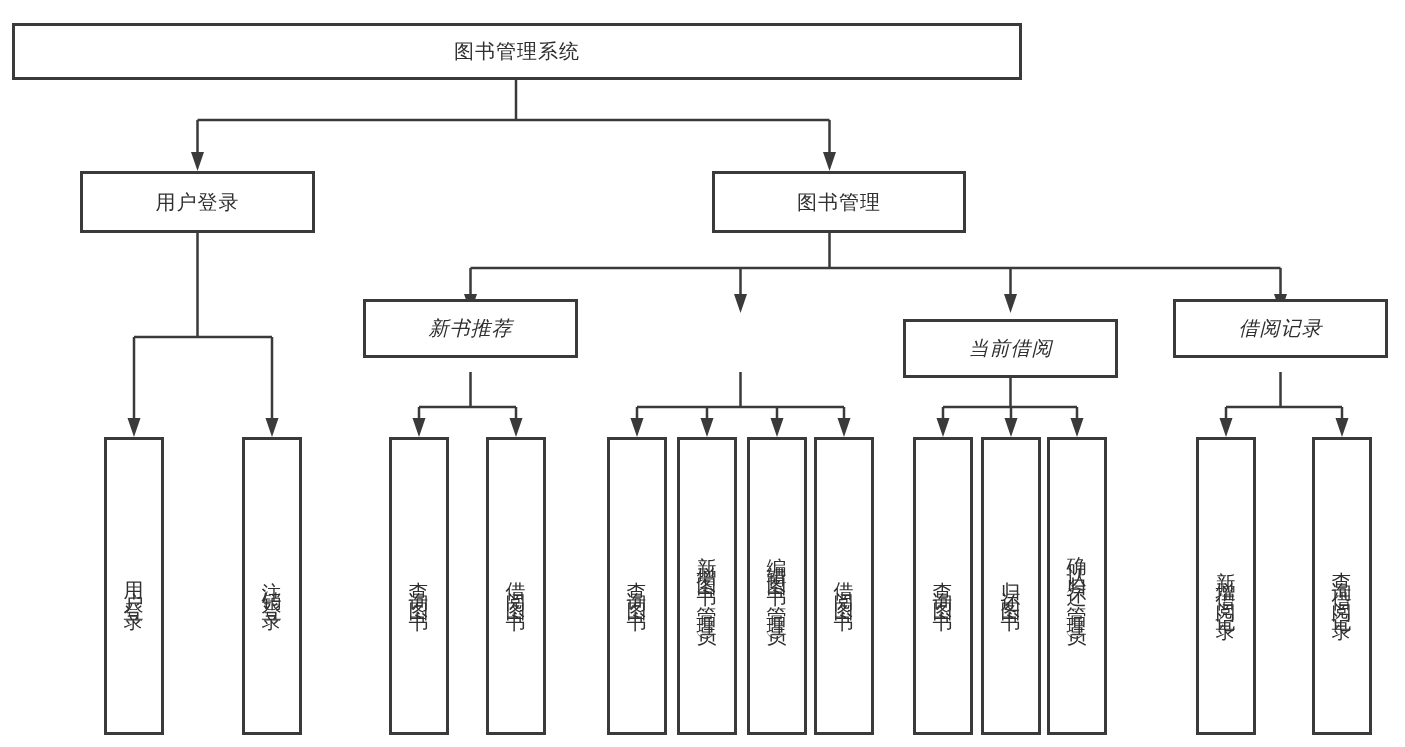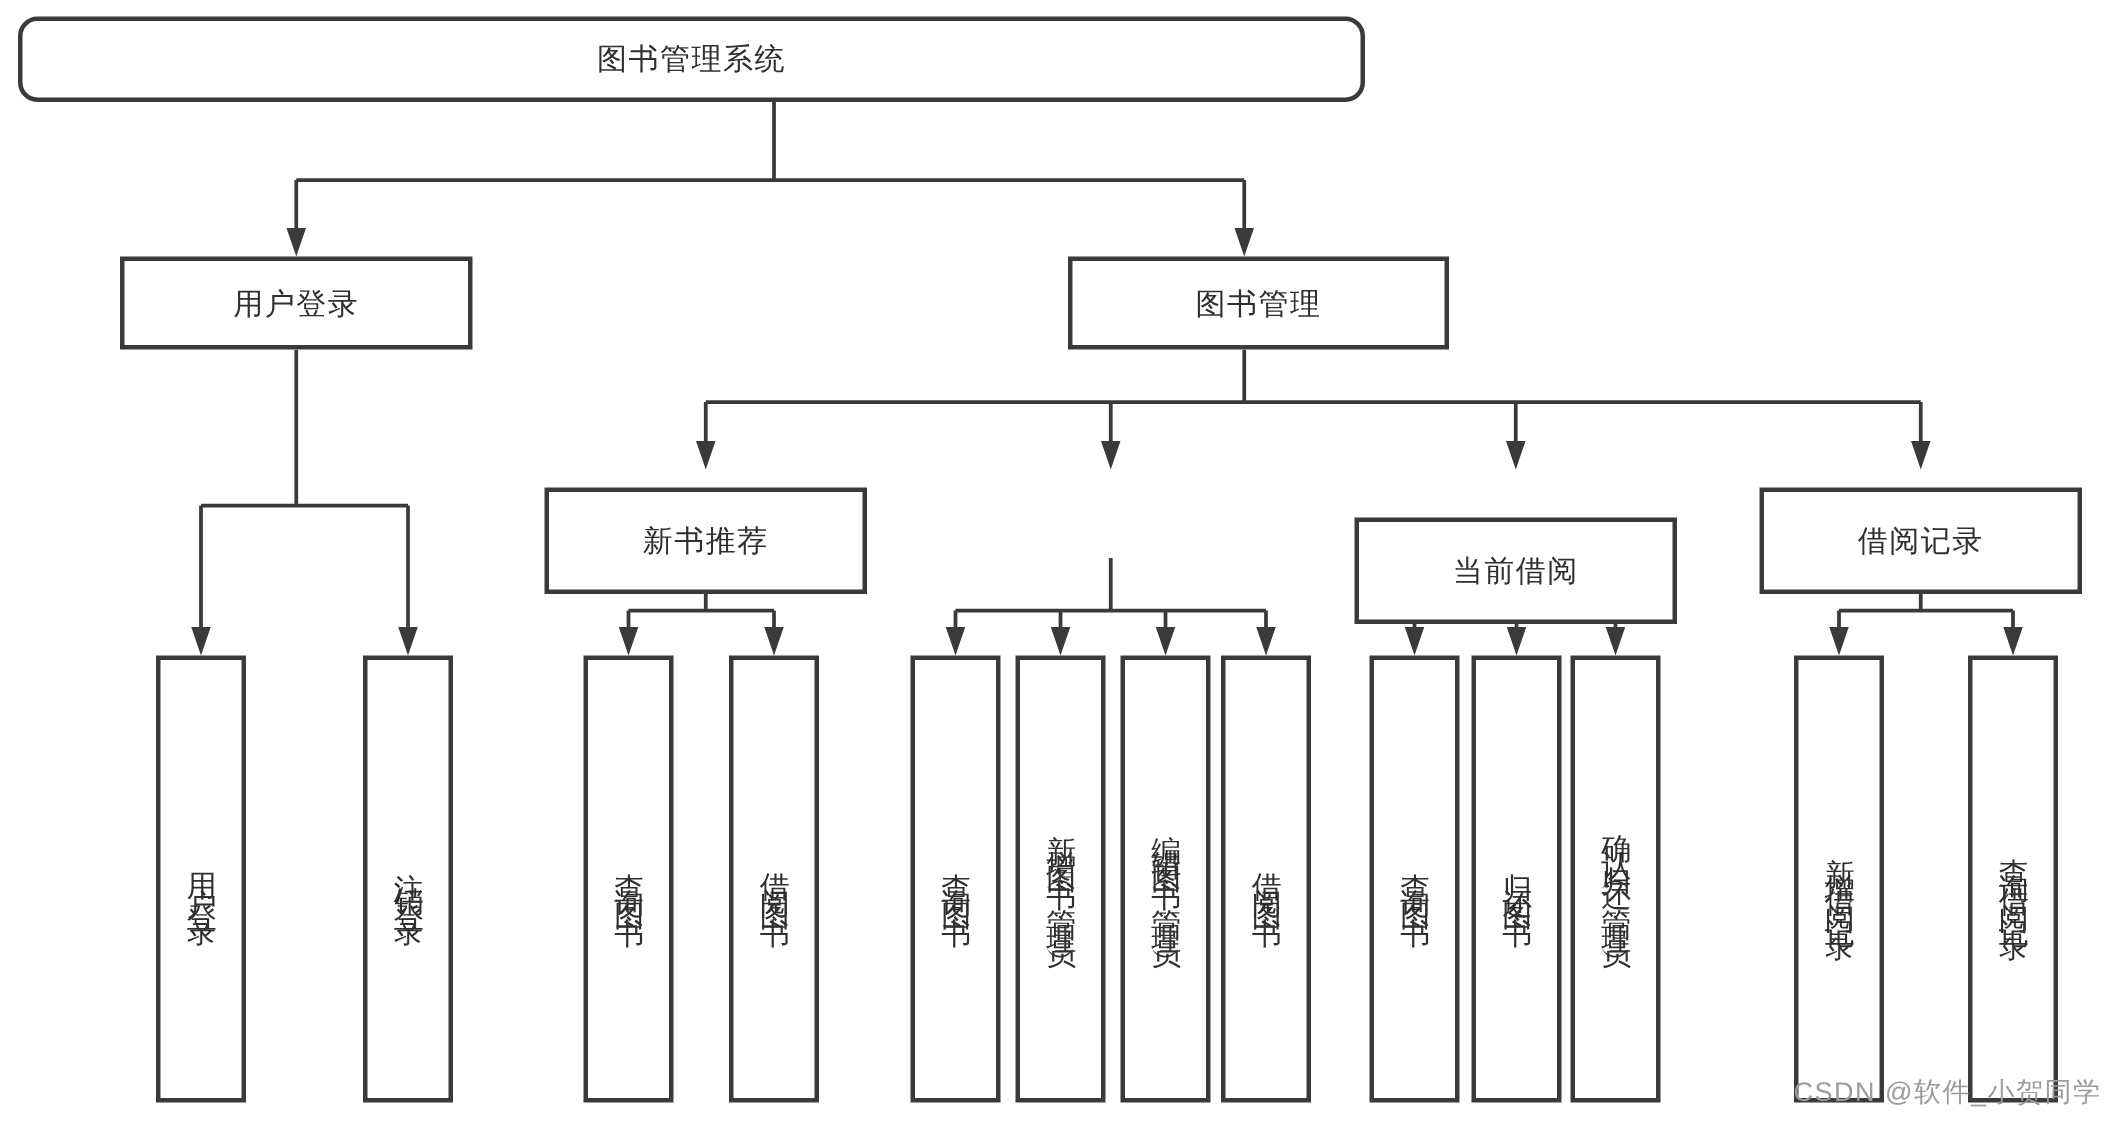--- a/index.html
+++ b/index.html
@@ -40,24 +40,24 @@
   }
   .vlabel {
     writing-mode: vertical-rl;
     text-orientation: mixed;
     font-size: 20px;
     line-height: 1;
     letter-spacing: 10px;
     white-space: nowrap;
   }
   
-  .n-root          { left: 12px;   top: 11px;  width: 898px; height: 57px; border-radius: 13px; }
+  .n-root          { left: 12px;   top: 23px;  width: 1010px; height: 57px; }
   .n-user-login    { left: 80px;   top: 171px; width: 235px;  height: 62px; }
   .n-book-mgmt     { left: 712px;  top: 171px; width: 254px;  height: 62px; }
-  .n-l3            { top: 325px;   width: 215px; height: 71px; }
+  .n-l3            { top: 299px;   width: 215px; height: 59px; font-style: italic; }
   .n-new-book-rec  { left: 363px; }
   .n-book-borrow   { left: 633px; }
   .n-cur-borrow    { left: 903px; margin-top: 20px; }
   .n-borrow-rec    { left: 1173px; }
   .leaf            { top: 437px;  width: 60px; height: 298px; }
   .lf1  { left: 104px; }
   .lf2  { left: 242px; }
   .lf3  { left: 389px; }
   .lf4  { left: 486px; }
   .lf5  { left: 607px; }
@@ -193,14 +193,13 @@
   <div class="box leaf lf11">
     <span class="vlabel">确认归还（管理员）</span>
   </div>
   <div class="box leaf lf12">
     <span class="vlabel">新增借阅记录</span>
   </div>
   <div class="box leaf lf13">
     <span class="vlabel">查询借阅记录</span>
   </div>
 
-  <div class="watermark">CSDN @软件_小贺同学</div>
 </div>
 
 </body></html>

